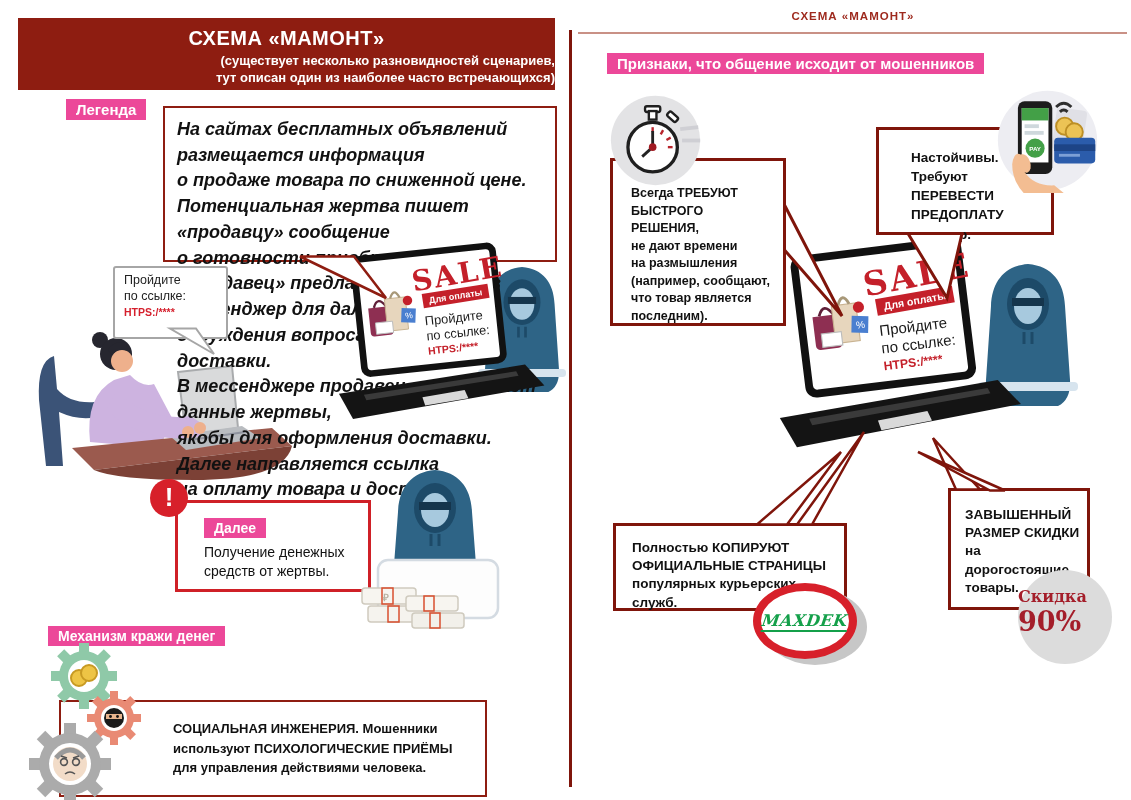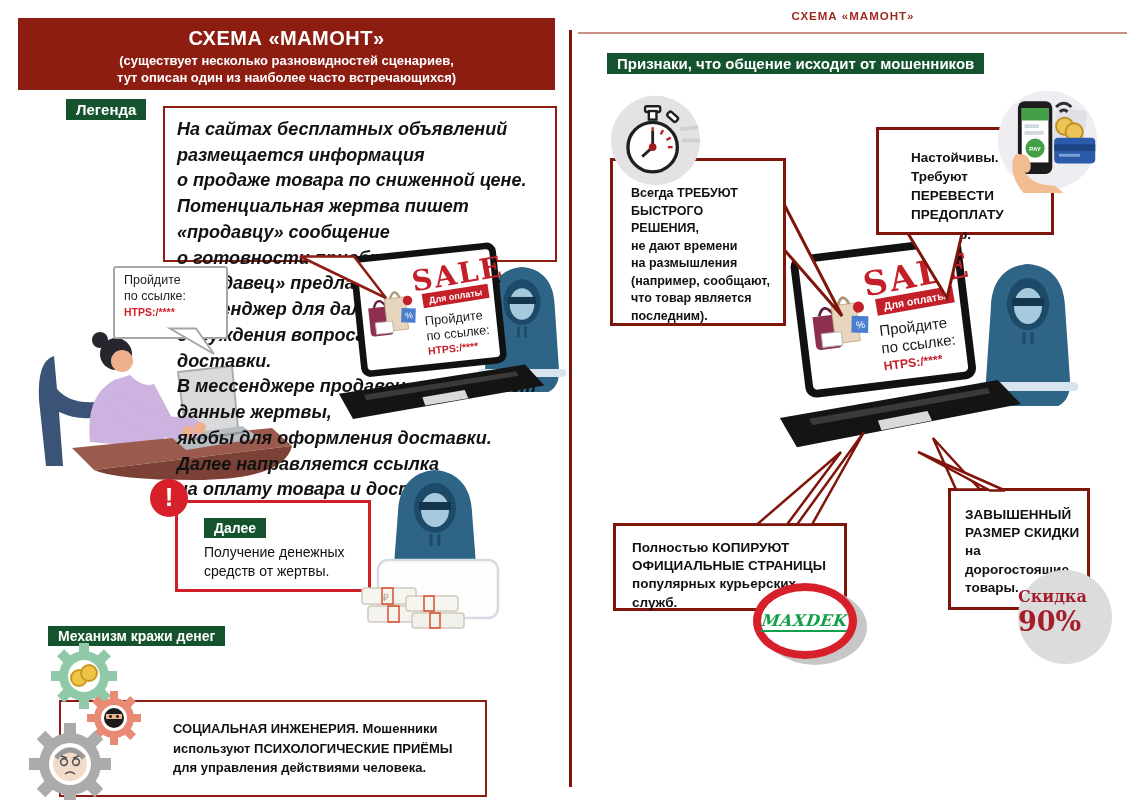--- a/index.html
+++ b/index.html
@@ -3,22 +3,22 @@
 <meta charset="utf-8">
 <style>
   html,body{margin:0;padding:0;background:#fff;}
   .canvas{position:relative;width:1131px;height:800px;background:#fff;overflow:hidden;
           font-family:"Liberation Sans",sans-serif;color:#111;}
   .abs{position:absolute;}
   .pre{white-space:pre-line;}
   
   .banner{left:18px;top:18px;width:537px;height:72px;background:#8e1d11;color:#fff;text-align:center;}
   .banner .t1{font-size:20px;font-weight:bold;letter-spacing:.5px;margin-top:9px;}
-  .banner .t2{font-size:13px;font-weight:bold;line-height:1.3;margin-top:3px;}
-  .tag{background:#14532d;color:#fff;font-weight:bold;padding:2px 10px;display:inline-block;font-size:15px;}
+  .banner .t2{font-size:13px;font-weight:bold;line-height:1.3;margin-top:3px;text-align:right;}
+  .tag{background:#ec4899;color:#fff;font-weight:bold;padding:2px 10px;display:inline-block;font-size:15px;}
   .tag.sm{font-size:14px;}
   
   .legendbox{left:163px;top:106px;width:390px;height:152px;background:#fff;border:2.5px solid #8e1d11;z-index:3;}
   .legendbox .txt{margin:9px 12px;font-style:italic;font-weight:bold;font-size:18px;line-height:1.43;}
   
   .bubble{left:113px;top:266px;width:102px;height:64px;background:#fff;border:2px solid #a6a6a6;border-radius:3px;z-index:4;padding:5px 0 0 9px;}
   .bubble .l{font-size:12.5px;line-height:1.25;color:#222;}
   .bubble .lk{font-size:10.5px;font-weight:bold;color:#d51f2c;margin-top:2px;}
   
   .alert{left:150px;top:479px;width:38px;height:38px;border-radius:50%;background:#d7202a;color:#fff;

